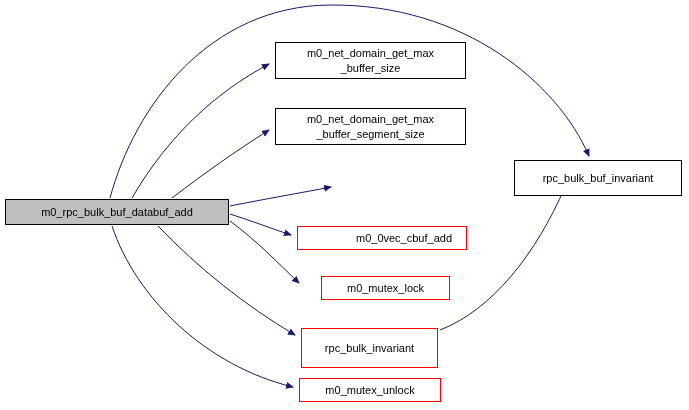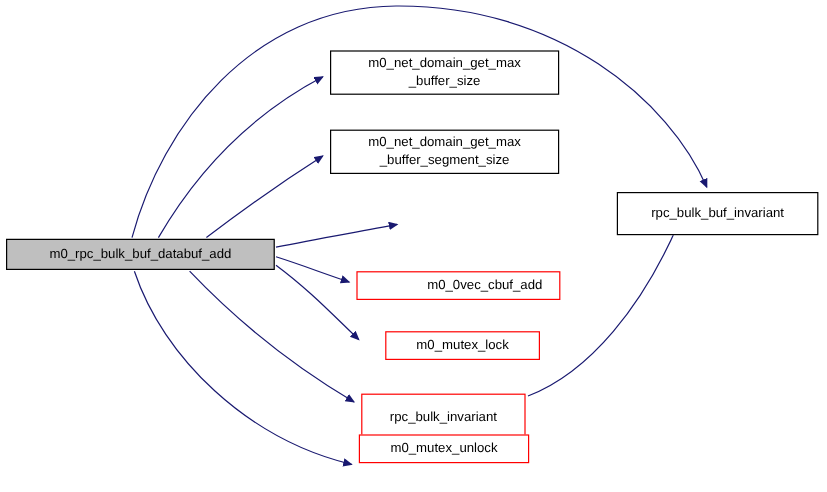--- a/index.html
+++ b/index.html
@@ -46,21 +46,21 @@
     background: #bfbfbf;
   }
   
   #n-main   { left: 5px;   top: 199px; width: 224px; height: 26px; }
   #n-maxbuf { left: 275px; top: 42px;  width: 191px; height: 37px; }
   #n-maxseg { left: 275px; top: 108px; width: 191px; height: 37px; }
   #n-m0rc   { left: 337px; top: 172px; width: 64px;  height: 24px; }
   #n-cbuf   { left: 297px; top: 226px; width: 170px; height: 24px; padding-left: 44px; }
   #n-mlock  { left: 305px; top: 276px; width: 129px; height: 24px; margin-left: 16px; }
   #n-binv   { left: 301px; top: 328px; width: 137px; height: 40px; }
-  #n-munlock{ left: 299px; top: 362px; width: 142px; height: 24px; }
+  #n-munlock{ left: 299px; top: 378px; width: 142px; height: 24px; }
   #n-bbinv  { left: 514px; top: 160px; width: 168px; height: 36px; }
 </style>
 </head>
 <body>
 
 <div class="canvas">
 
   <svg class="edge-layer" width="689" height="410" viewBox="0 0 689 410" xmlns="http://www.w3.org/2000/svg">
     <defs>
       <marker id="arrow" markerWidth="9" markerHeight="8" refX="7" refY="3.5" orient="auto" markerUnits="userSpaceOnUse">

